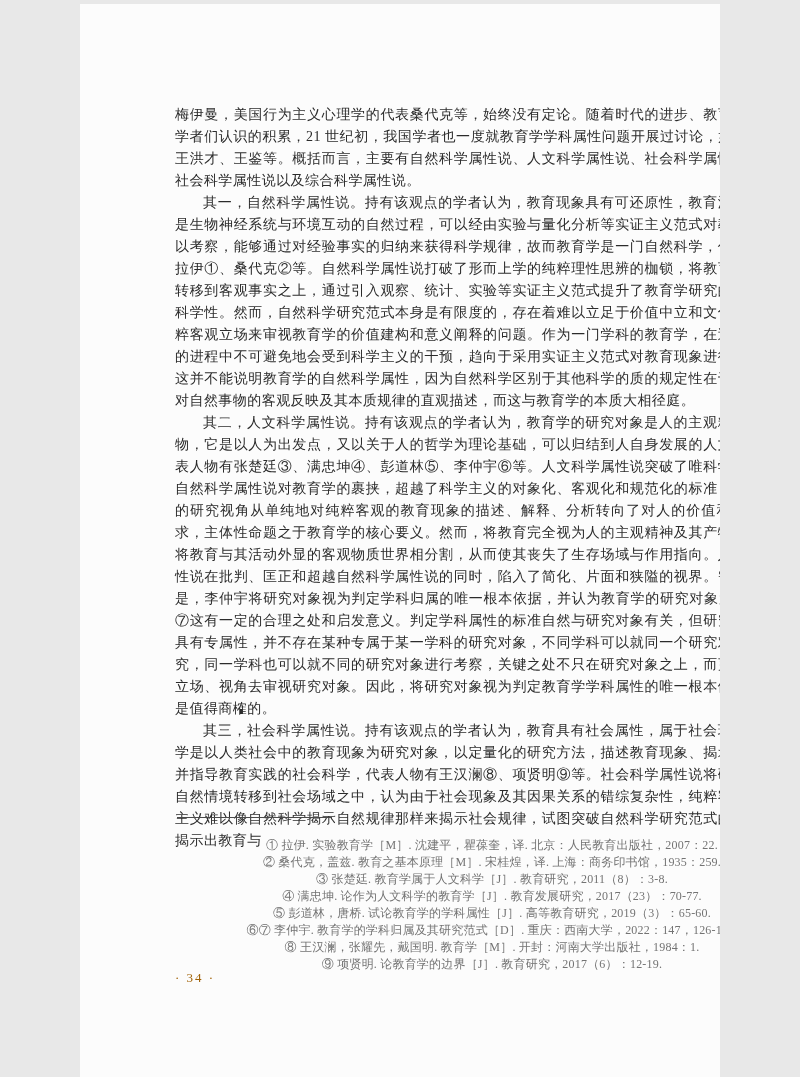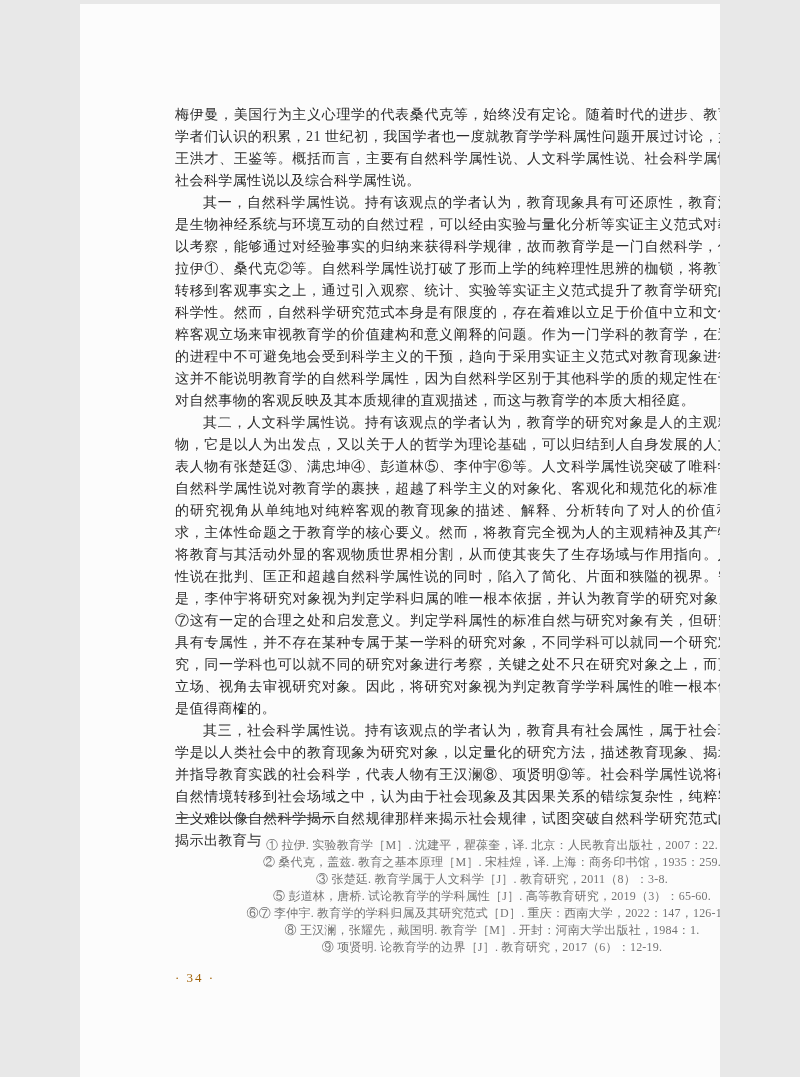--- a/index.html
+++ b/index.html
@@ -75,20 +75,21 @@
     <p class="para indent">其一，自然科学属性说。持有该观点的学者认为，教育现象具有可还原性，教育活动本质上是生物神经系统与环境互动的自然过程，可以经由实验与量化分析等实证主义范式对教育活动予以考察，能够通过对经验事实的归纳来获得科学规律，故而教育学是一门自然科学，代表人物有拉伊①、桑代克②等。自然科学属性说打破了形而上学的纯粹理性思辨的枷锁，将教育学的视线转移到客观事实之上，通过引入观察、统计、实验等实证主义范式提升了教育学研究的客观性与科学性。然而，自然科学研究范式本身是有限度的，存在着难以立足于价值中立和文化无涉的纯粹客观立场来审视教育学的价值建构和意义阐释的问题。作为一门学科的教育学，在追求科学化的进程中不可避免地会受到科学主义的干预，趋向于采用实证主义范式对教育现象进行研究，但这并不能说明教育学的自然科学属性，因为自然科学区别于其他科学的质的规定性在于，其指向对自然事物的客观反映及其本质规律的直观描述，而这与教育学的本质大相径庭。</p>
     <p class="para indent">其二，人文科学属性说。持有该观点的学者认为，教育学的研究对象是人的主观精神及其产物，它是以人为出发点，又以关于人的哲学为理论基础，可以归结到人自身发展的人文科学，代表人物有张楚廷③、满忠坤④、彭道林⑤、李仲宇⑥等。人文科学属性说突破了唯科学主义下的自然科学属性说对教育学的裹挟，超越了科学主义的对象化、客观化和规范化的标准，将教育学的研究视角从单纯地对纯粹客观的教育现象的描述、解释、分析转向了对人的价值和意义的探求，主体性命题之于教育学的核心要义。然而，将教育完全视为人的主观精神及其产物，无异于将教育与其活动外显的客观物质世界相分割，从而使其丧失了生存场域与作用指向。人文科学属性说在批判、匡正和超越自然科学属性说的同时，陷入了简化、片面和狭隘的视界。需要指出的是，李仲宇将研究对象视为判定学科归属的唯一根本依据，并认为教育学的研究对象为“教育”。⑦这有一定的合理之处和启发意义。判定学科属性的标准自然与研究对象有关，但研究对象并不具有专属性，并不存在某种专属于某一学科的研究对象，不同学科可以就同一个研究对象进行研究，同一学科也可以就不同的研究对象进行考察，关键之处不只在研究对象之上，而更在以何种立场、视角去审视研究对象。因此，将研究对象视为判定教育学学科属性的唯一根本依据的观点是值得商榷的。</p>
     <p class="para indent">其三，社会科学属性说。持有该观点的学者认为，教育具有社会属性，属于社会现象，教育学是以人类社会中的教育现象为研究对象，以定量化的研究方法，描述教育现象、揭示教育规律并指导教育实践的社会科学，代表人物有王汉澜⑧、项贤明⑨等。社会科学属性说将研究视野从自然情境转移到社会场域之中，认为由于社会现象及其因果关系的错综复杂性，纯粹客观的实证主义难以像自然科学揭示自然规律那样来揭示社会规律，试图突破自然科学研究范式的局限性，揭示出教育与</p>
   </div>
 
   <div class="footnote-area">
     <div class="footnote-rule"></div>
     <div class="footnote">① 拉伊. 实验教育学［M］. 沈建平，瞿葆奎，译. 北京：人民教育出版社，2007：22.</div>
     <div class="footnote">② 桑代克，盖兹. 教育之基本原理［M］. 宋桂煌，译. 上海：商务印书馆，1935：259.</div>
     <div class="footnote">③ 张楚廷. 教育学属于人文科学［J］. 教育研究，2011（8）：3-8.</div>
+    <div class="footnote">④ 满忠坤. 论作为人文科学的教育学［J］. 教育发展研究，2017（23）：70-77.</div>
     <div class="footnote">⑤ 彭道林，唐桥. 试论教育学的学科属性［J］. 高等教育研究，2019（3）：65-60.</div>
     <div class="footnote">⑥⑦ 李仲宇. 教育学的学科归属及其研究范式［D］. 重庆：西南大学，2022：147，126-142.</div>
     <div class="footnote">⑧ 王汉澜，张耀先，戴国明. 教育学［M］. 开封：河南大学出版社，1984：1.</div>
     <div class="footnote">⑨ 项贤明. 论教育学的边界［J］. 教育研究，2017（6）：12-19.</div>
   </div>
 
   <div class="page-number">· 34 ·</div>
 
 </div>
 

